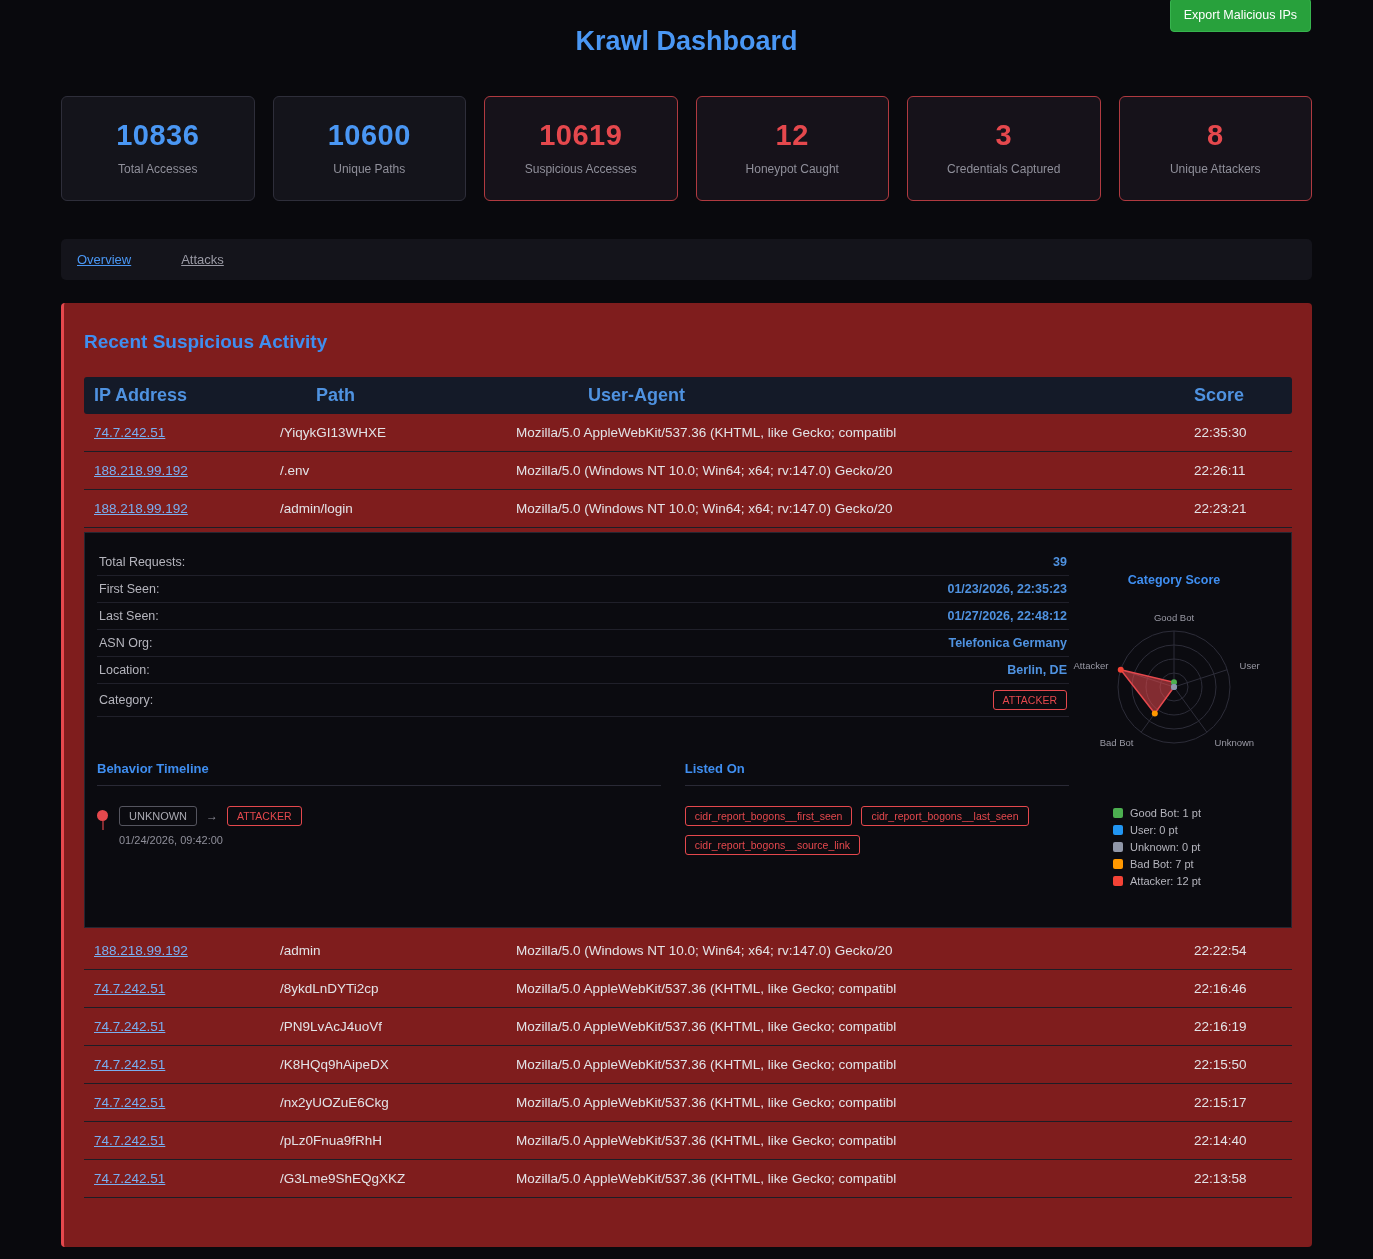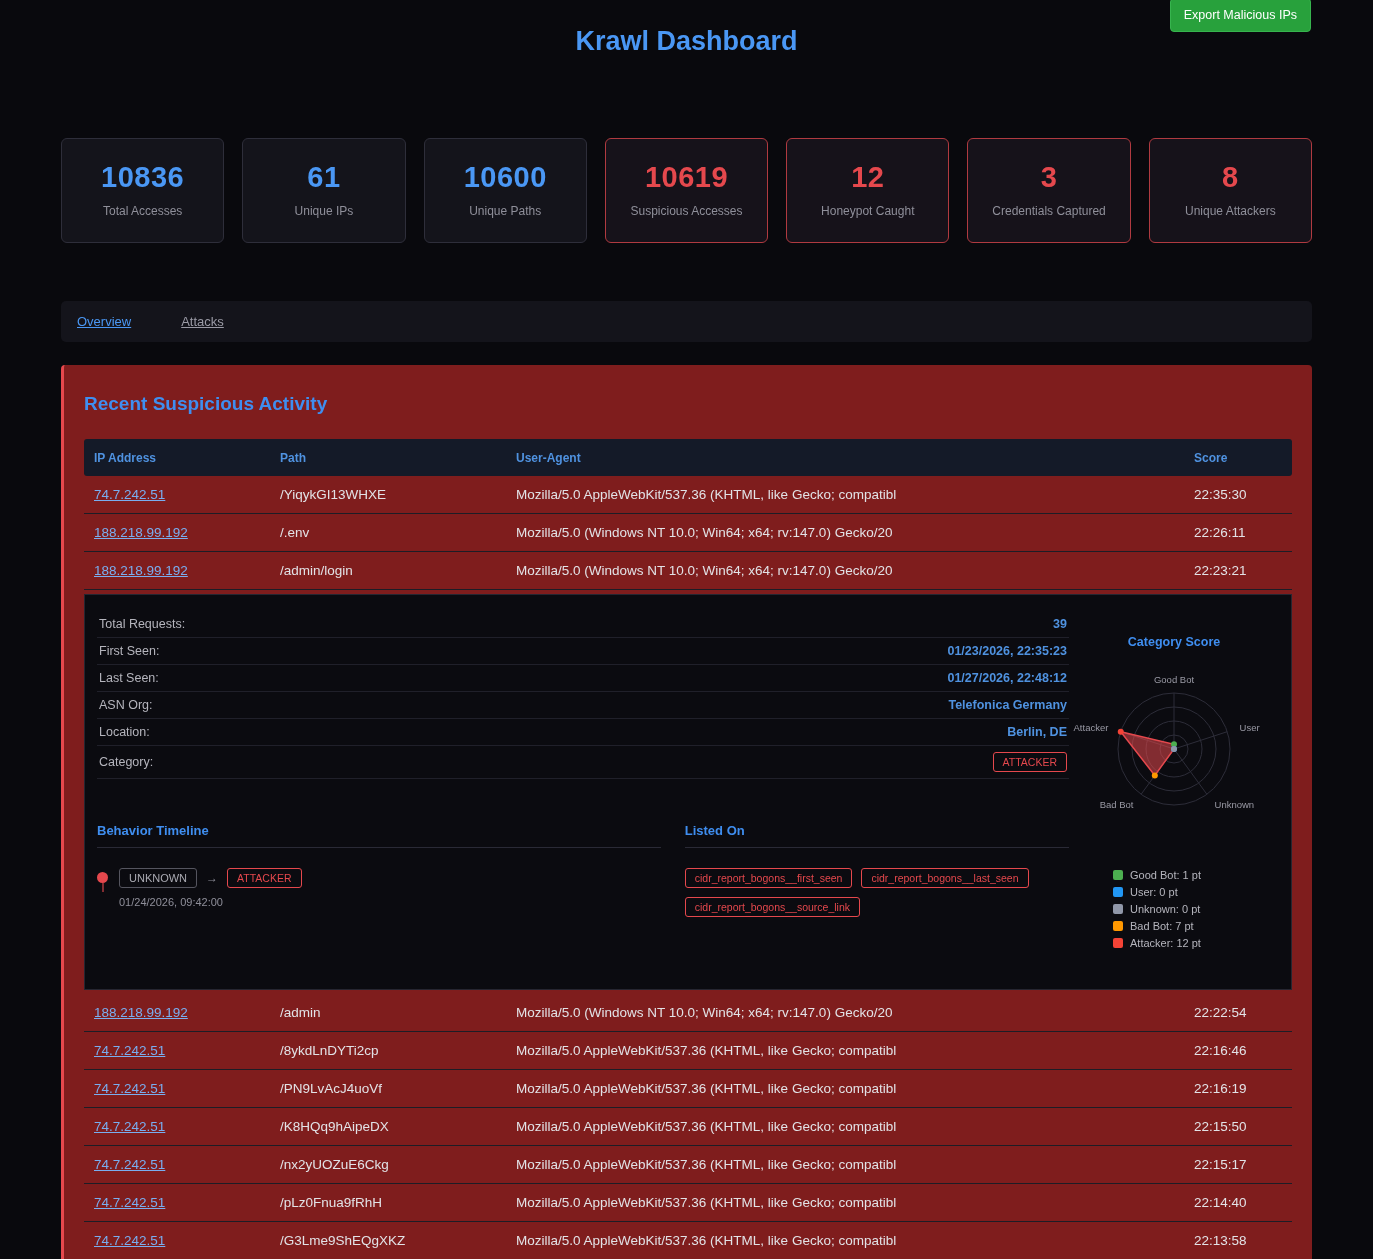--- a/index.html
+++ b/index.html
@@ -20,44 +20,44 @@
     position:absolute; right:1px; top:-2px;
     background:#28a13c; color:#fff; border:1px solid #37b44e;
     border-radius:4px; font-size:12.5px; padding:9px 13px; cursor:pointer;
     font-family:"Liberation Sans", sans-serif;
   }
 
   
   .stats-row { display:flex; gap:18px; margin-top:26px; }
   .stat-card {
     flex:1; background:#14141b; border:1px solid #2e2e3a; border-radius:6px;
-    text-align:center; padding:22px 6px 24px;margin-top:42px;
+    text-align:center; padding:22px 6px 24px;
   }
   .stat-card.alert { border-color:#b03a40; background:#16121a; }
   .stat-value { font-size:29px; font-weight:bold; color:#4a97f4; letter-spacing:.5px; }
   .stat-card.alert .stat-value { color:#e5484d; }
   .stat-label { font-size:12px; color:#8f8f9a; margin-top:10px; }
 
   
-  .tab-bar { margin-top:58px; background:#14141b; border-radius:5px; padding:13px 16px; display:flex; gap:50px; }
+  .tab-bar { margin-top:38px; background:#14141b; border-radius:5px; padding:13px 16px; display:flex; gap:50px; }
   .tab { font-size:13px; text-decoration:underline; color:#9a9aa5; cursor:pointer; }
   .tab.active { color:#4a97f4; }
 
   
   .main-panel {
     margin-top:23px; background:#7f1d1d; border-left:3px solid #e5484d;
     border-radius:4px; padding:20px; min-height:944px;
   }
   .section-title { color:#3f8ef0; font-size:19px; font-weight:bold; margin:8px 0 24px; }
 
   
   .table-header, .trow { display:grid; grid-template-columns:186px 236px 1fr 108px; align-items:center; }
   .table-header {
     background:#141a28; height:37px; font-weight:bold; color:#4f92e0;
-    font-size:12px; border-radius:3px;
+    font-size:18px; border-radius:3px;gap:36px;
   }
   .tcell, .th-cell { padding:0 10px; white-space:nowrap; overflow:hidden; }
   .trow { height:38px; border-bottom:1px solid #1d1d26; font-size:13.5px; color:#e2e2e6; cursor:pointer; }
   .ip-link { color:#79aef0; text-decoration:underline; cursor:pointer; }
 
   
   .detail-panel {
     border:1px solid #262631; background:#0b0b10; margin:4px 0; padding:16px 12px;
     display:grid; grid-template-columns:1fr 210px; min-height:396px;
   }
@@ -106,24 +106,20 @@
 
   <div class="header">
     <div class="page-title">Krawl Dashboard</div>
     <button class="export-btn">Export Malicious IPs</button>
   </div>
 
   <div class="stats-row">
       <div class="stat-card">
         <div class="stat-value">10836</div>
         <div class="stat-label">Total Accesses</div>
-      </div>
-      <div class="stat-card">
-        <div class="stat-value">61</div>
-        <div class="stat-label">Unique IPs</div>
       </div>
       <div class="stat-card">
         <div class="stat-value">10600</div>
         <div class="stat-label">Unique Paths</div>
       </div>
       <div class="stat-card alert">
         <div class="stat-value">10619</div>
         <div class="stat-label">Suspicious Accesses</div>
       </div>
       <div class="stat-card alert">

